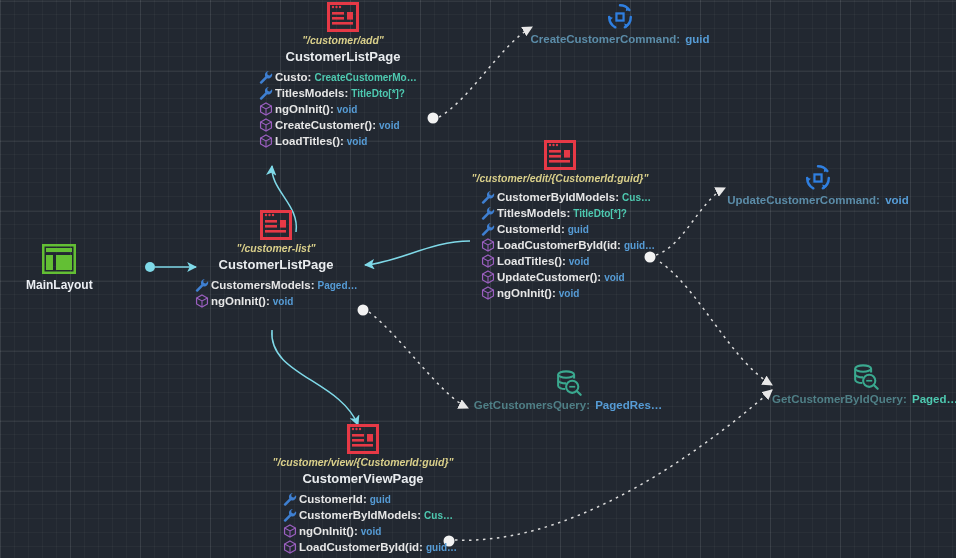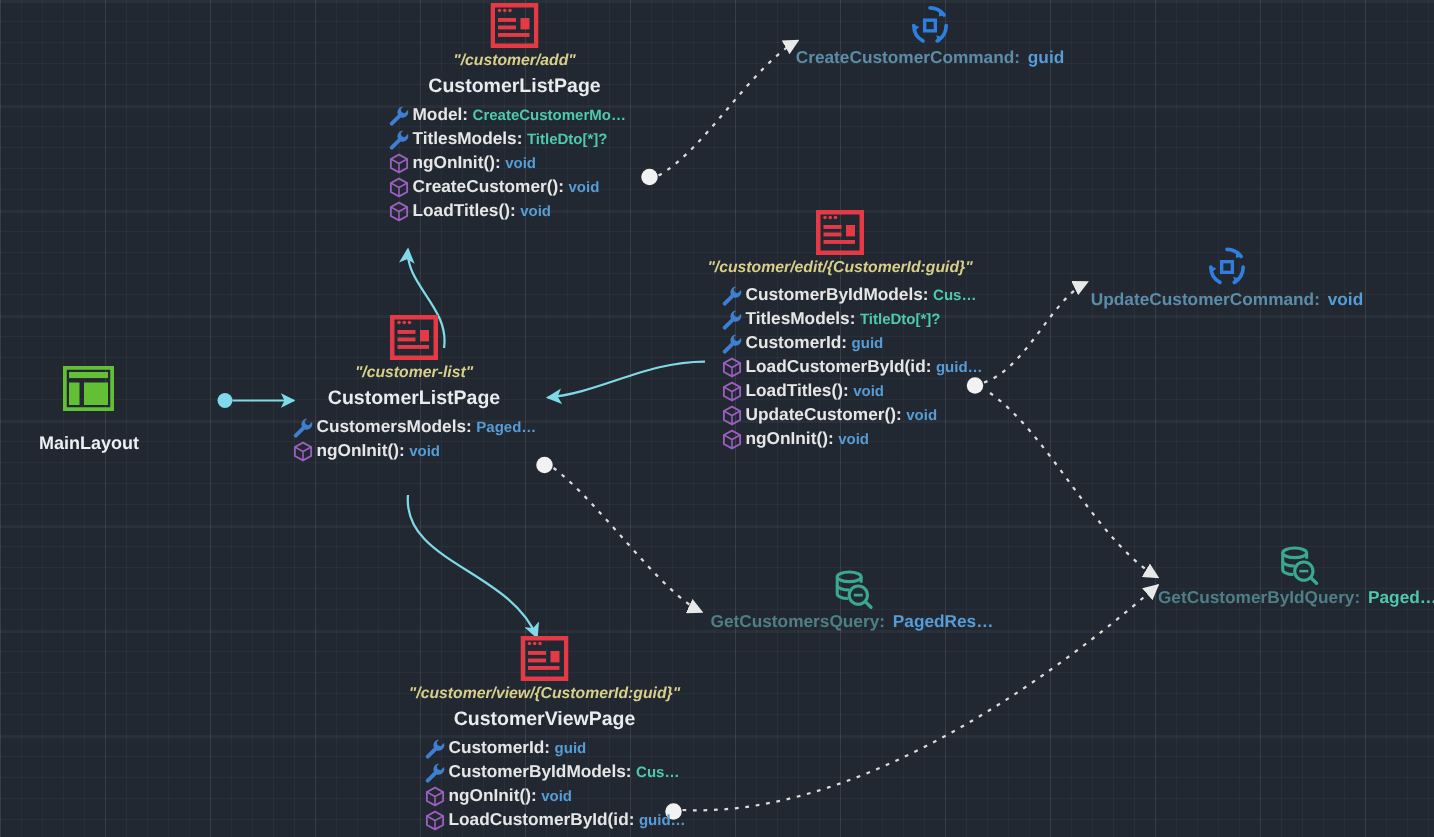--- a/index.html
+++ b/index.html
@@ -47,21 +47,21 @@
   
   .cq{position:absolute;text-align:center;}
   .cq .cq-icon{display:block;margin:0 auto;}
   .cq .cq-label{font-size:11.5px;font-weight:bold;white-space:nowrap;margin-top:1px;}
   .cq .cq-name{color:#5b8ca8;}
   .cq.query .cq-name{color:#4f7f86;}
   .cq .cq-type{margin-left:2px;}
 
   
   .layout-node{position:absolute;text-align:center;}
-  .layout-node .ln-label{color:#eceff4;font-size:12px;font-weight:bold;margin-top:14px;white-space:nowrap;}
+  .layout-node .ln-label{color:#eceff4;font-size:12px;font-weight:bold;margin-top:4px;white-space:nowrap;}
 </style>
 </head>
 <body>
 
 <div id="canvas">
 
   <svg class="links" viewBox="0 0 956 558" xmlns="http://www.w3.org/2000/svg">
     <defs>
       <marker id="arrow-cyan" viewBox="0 0 10 10" refX="9" refY="5" markerWidth="7" markerHeight="7" orient="auto-start-reverse">
         <path d="M 0 0 L 10 5 L 0 10 L 2.5 5 z" fill="#7fd9e8"></path>
@@ -130,21 +130,21 @@
     </svg>
     <div class="route">"/customer/add"</div>
     <div class="page-title">CustomerListPage</div>
     <div class="members" style="padding-left:63px;">
       <div class="member">
         <span class="glyph">
           <svg width="14" height="14" viewBox="0 0 16 16">
               <path d="M11.2 1.2a4.4 4.4 0 0 0-4 6.2L1.6 13a1.5 1.5 0 1 0 2.1 2.1l5.6-5.6a4.4 4.4 0 0 0 5.5-5.7L12.4 6.2 10 5.6 9.3 3.2z" fill="#3e7fd1"></path>
             </svg>
         </span>
-        <span class="mname">Model:</span>
+        <span class="mname">Custo:</span>
         <span class="mtype t-class">CreateCustomerMo…</span>
       </div>
       <div class="member">
         <span class="glyph">
           <svg width="14" height="14" viewBox="0 0 16 16">
               <path d="M11.2 1.2a4.4 4.4 0 0 0-4 6.2L1.6 13a1.5 1.5 0 1 0 2.1 2.1l5.6-5.6a4.4 4.4 0 0 0 5.5-5.7L12.4 6.2 10 5.6 9.3 3.2z" fill="#3e7fd1"></path>
             </svg>
         </span>
         <span class="mname">TitlesModels:</span>
         <span class="mtype t-class">TitleDto[*]?</span>
@@ -381,21 +381,21 @@
       <path d="M22.2 28.3 20.4 23 25.6 24.6z" fill="#2f7fe0"></path>
       <path d="M4.6 20.6 3.3 15.3 8.4 16.9z" fill="#2f7fe0"></path>
       <rect x="12.2" y="12.2" width="7.6" height="7.6" fill="none" stroke="#2f7fe0" stroke-width="2.4"></rect>
     </svg>
     <div class="cq-label">
       <span class="cq-name">CreateCustomerCommand:</span>
       <span class="cq-type t-prim">guid</span>
     </div>
   </div>
 
-  <div class="cq query" style="left:468px;top:378px;width:200px;">
+  <div class="cq query" style="left:468px;top:368px;width:200px;">
     <svg width="30" height="30" viewBox="0 0 32 32" class="cq-icon">
       <ellipse cx="14" cy="7" rx="8.5" ry="3.4" fill="none" stroke="#3aa98f" stroke-width="2.2"></ellipse>
       <path d="M5.5 7v6c0 1.9 3.8 3.4 8.5 3.4" fill="none" stroke="#3aa98f" stroke-width="2.2"></path>
       <path d="M22.5 7v4.2" fill="none" stroke="#3aa98f" stroke-width="2.2"></path>
       <path d="M5.5 13v6c0 1.9 3.3 3.4 7.6 3.4" fill="none" stroke="#3aa98f" stroke-width="2.2"></path>
       <circle cx="20.5" cy="20" r="6.5" fill="none" stroke="#3aa98f" stroke-width="2.2"></circle>
       <path d="M25.4 24.6 29.5 28.6" fill="none" stroke="#3aa98f" stroke-width="2.4" stroke-linecap="round"></path>
       <path d="M17.3 20h6.4" fill="none" stroke="#3aa98f" stroke-width="1.8"></path>
     </svg>
     <div class="cq-label">

